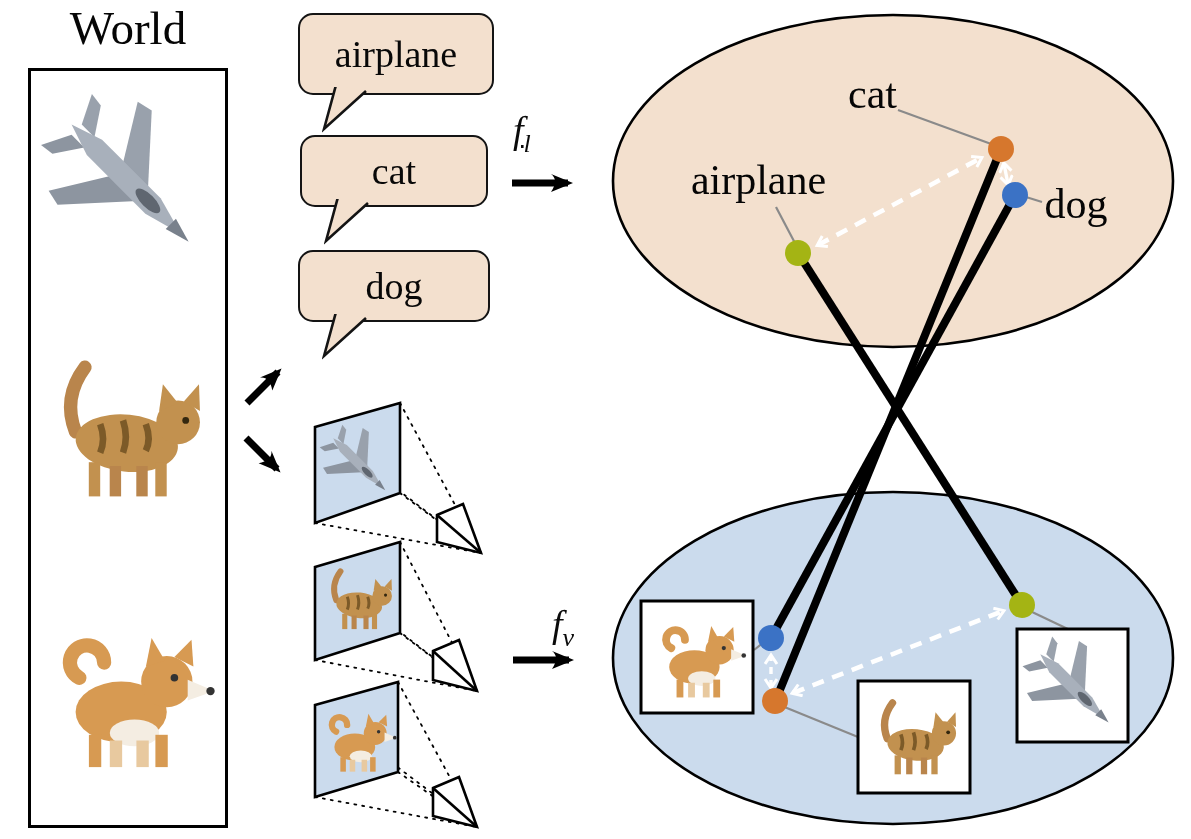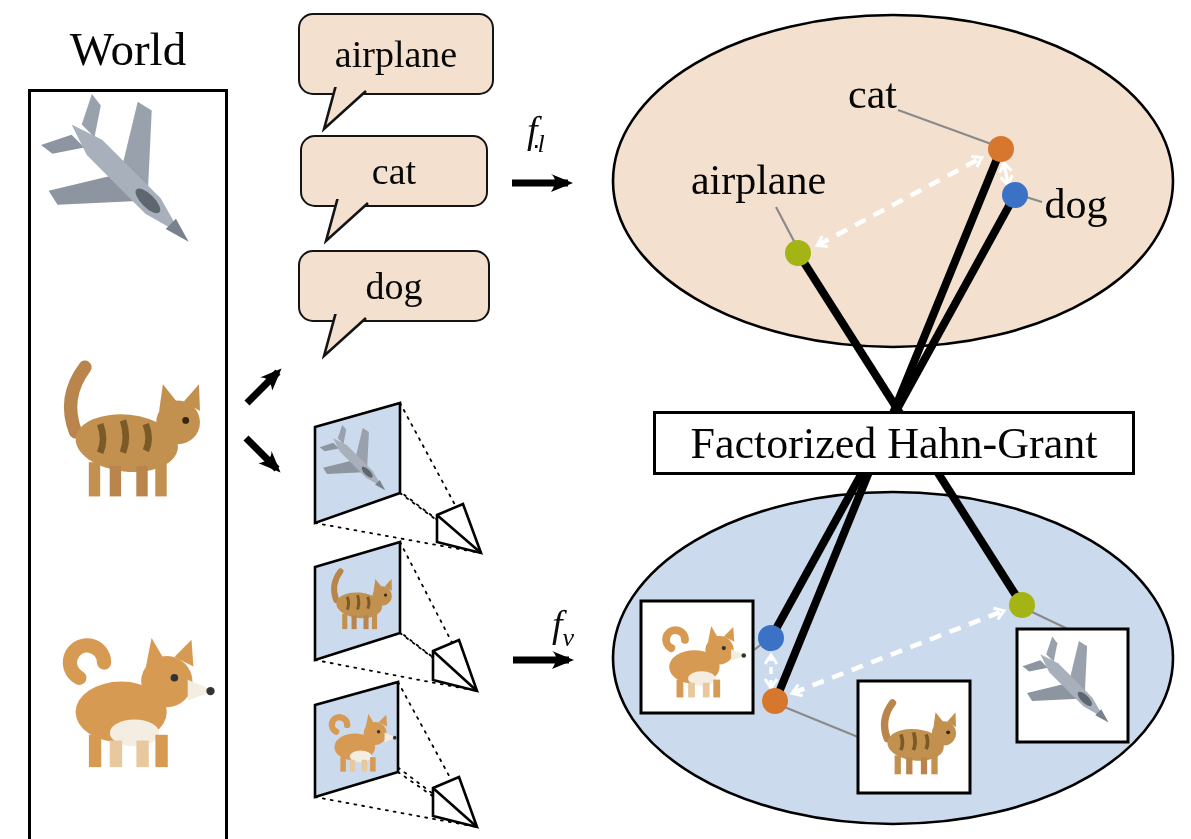--- a/index.html
+++ b/index.html
@@ -1,19 +1,19 @@
 <!DOCTYPE html>
 <html style="--language-fill: #F3E0CE; --vision-fill: #CBDBED; --dot-orange: #D6772D; --dot-blue: #3B72C5; --dot-olive: #A4B414; --connector-gray: #8A8A8A; --arrow-white: #FFFFFF; --line-black: #000000;"><head>
 <meta charset="utf-8">
 <style>
   html,body{margin:0;padding:0;background:#fff;}
   #canvas{position:relative;width:1191px;height:839px;background:#fff;overflow:hidden;
           font-family:"Liberation Serif","DejaVu Serif",serif;color:#000;}
   #scene{position:absolute;left:0;top:0;}
-  .abs{position:absolute;margin-top:21px;}
+  .abs{position:absolute;}
   .label{position:absolute;text-align:center;line-height:1.05;color:#050505;}
   .world-title{left:28px;top:4px;width:200px;font-size:47px;}
   .world-box{left:28px;top:68px;width:200px;height:760px;border:3px solid #000;box-sizing:border-box;background:transparent;}
   .bubble{position:absolute;background:var(--language-fill);border:2.6px solid #141414;border-radius:15px;
           box-sizing:border-box;display:flex;align-items:center;justify-content:center;font-size:38px;color:#080808;}
   .bubble-tail{position:absolute;}
   .enc-label{position:absolute;font-style:italic;font-size:38px;color:#0a0a0a;}
   .enc-label sub{font-size:26px;font-style:italic;}
   .space-label{font-size:42px;}
   .matcher-box{left:653px;top:390px;width:482px;height:64px;border:3px solid #000;box-sizing:border-box;
@@ -196,28 +196,25 @@
     <path d="M14,-2 L2,42 L44,4" fill="var(--language-fill)" stroke="#141414" stroke-width="2.6"></path>
   </svg>
 
   <div class="bubble" style="left:298px;top:250px;width:192px;height:72px;">
     <span>dog</span>
   </div>
   <svg class="bubble-tail" style="left:322px;top:314px;" width="48" height="46">
     <path d="M14,-2 L2,42 L44,4" fill="var(--language-fill)" stroke="#141414" stroke-width="2.6"></path>
   </svg>
 
-  <div class="enc-label" style="left:527px;top:108px;text-decoration:underline;">
+  <div class="enc-label" style="left:513px;top:108px;text-decoration:underline;">
     <span>f</span><sub>l</sub>
   </div>
   <div class="enc-label" style="left:552px;top:602px;">
     <span>f</span><sub>v</sub>
   </div>
 
   <div class="label space-label" style="left:815px;top:72px;width:115px;">cat</div>
   <div class="label space-label" style="left:686px;top:158px;width:145px;">airplane</div>
   <div class="label space-label" style="left:1032px;top:182px;width:88px;">dog</div>
 
-  <div class="matcher-box abs">
-    <span>Factorized Hahn-Grant</span>
-  </div>
 
 </div>
 
 </body></html>

